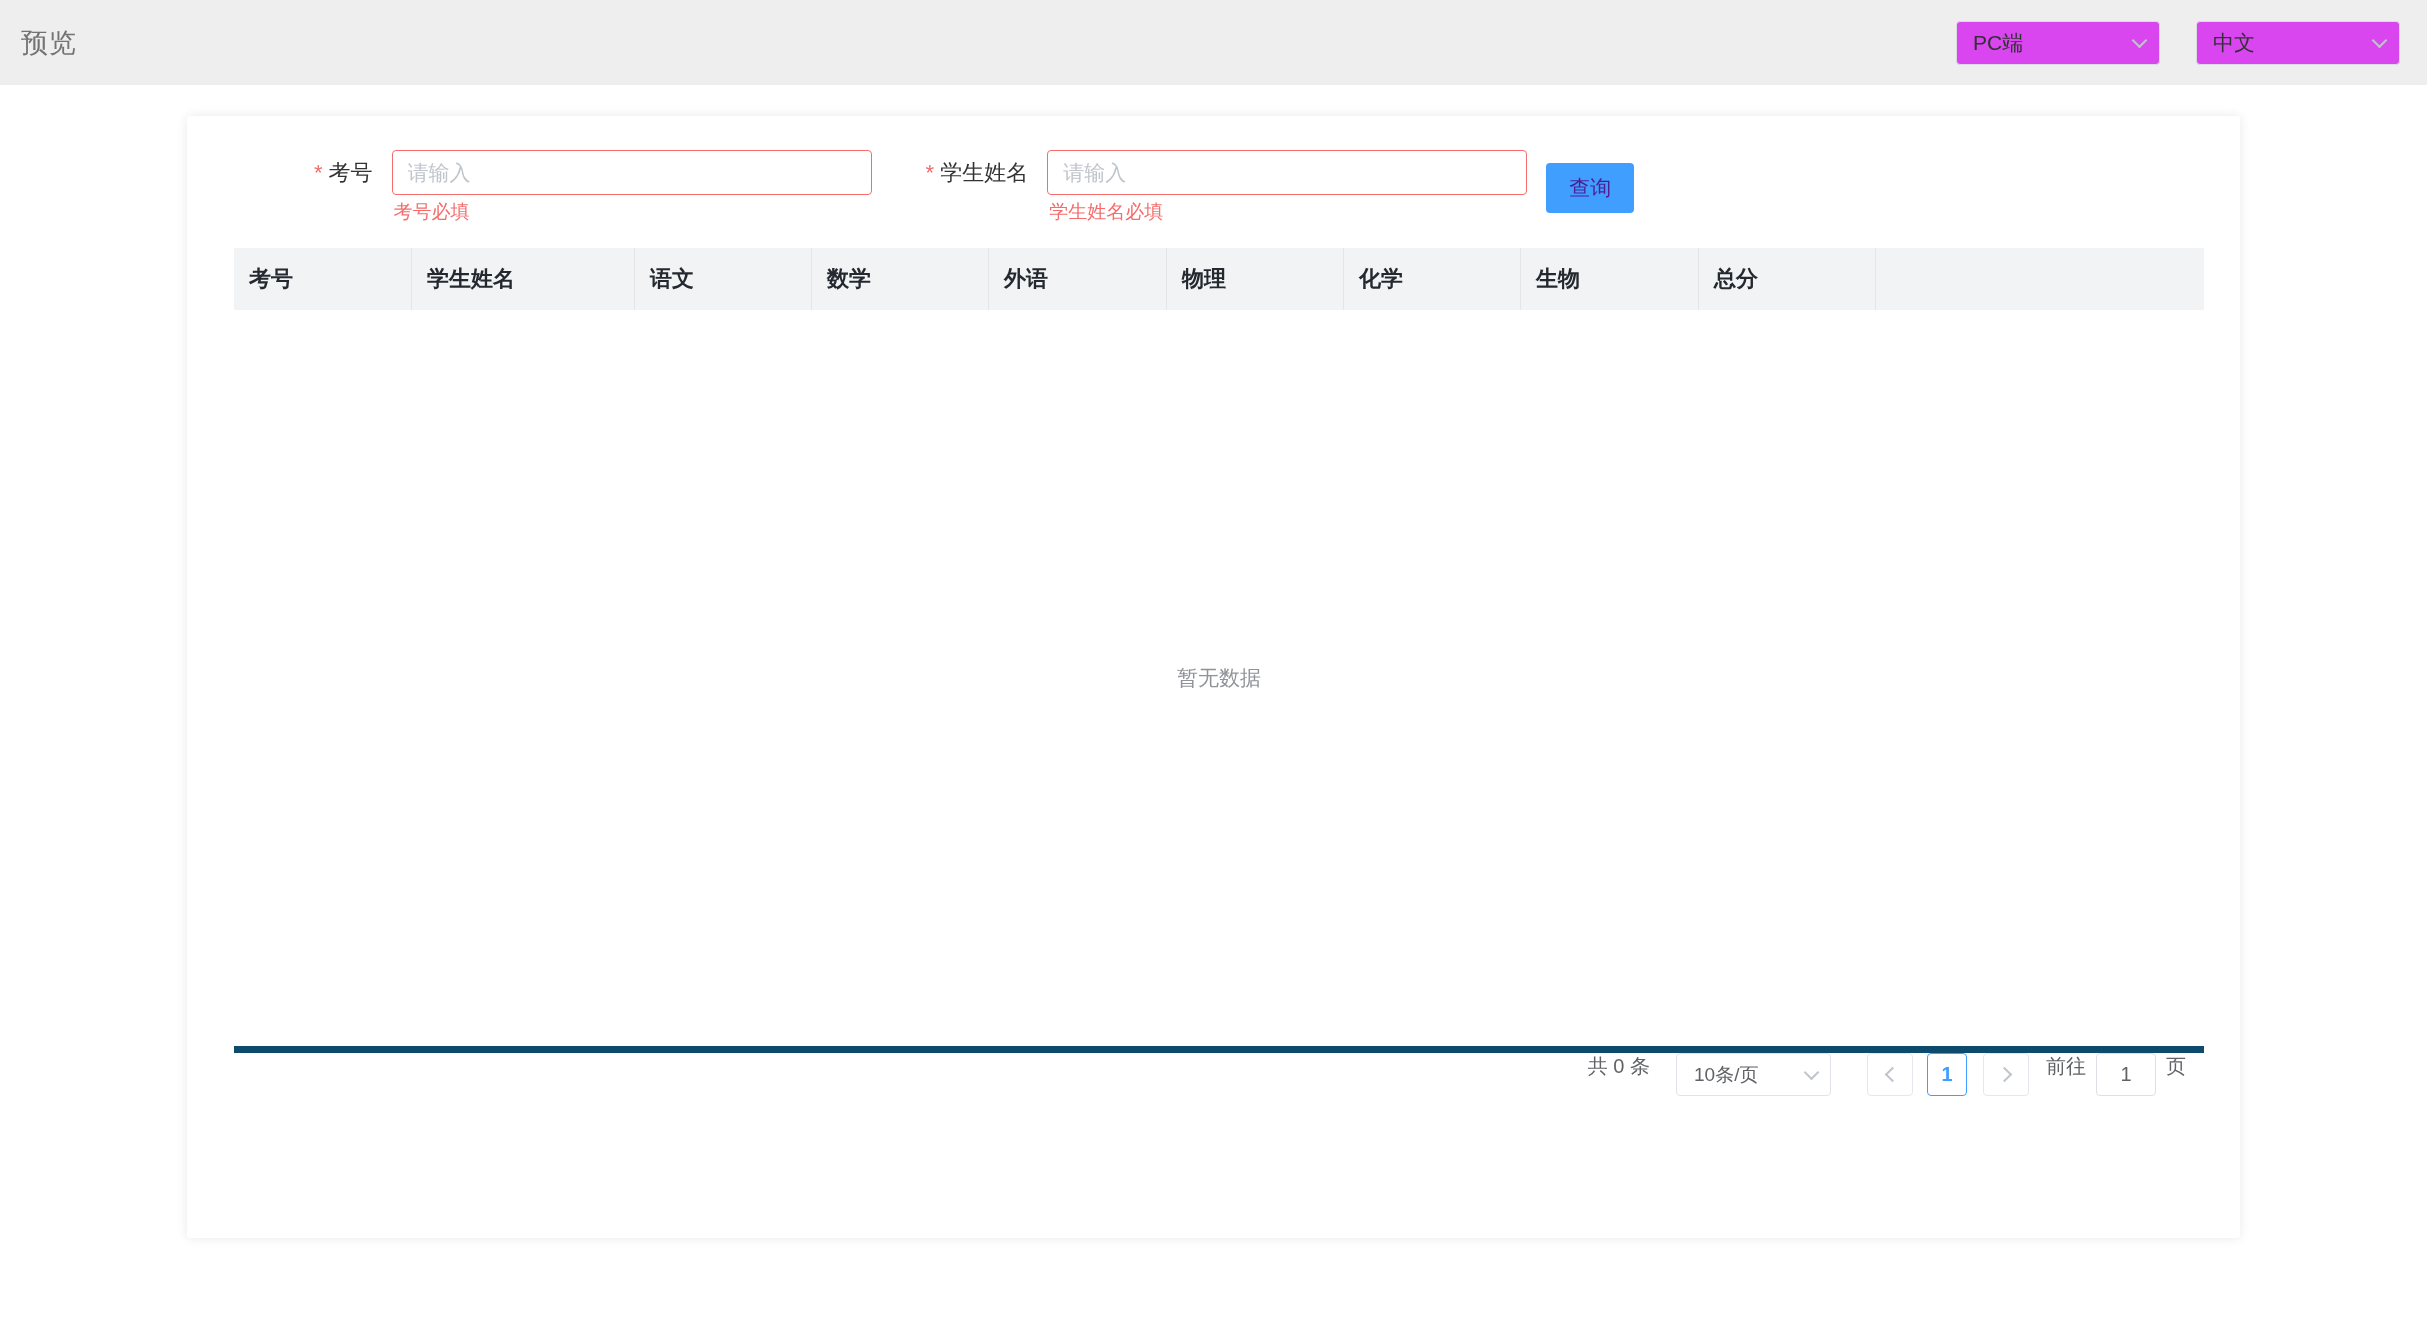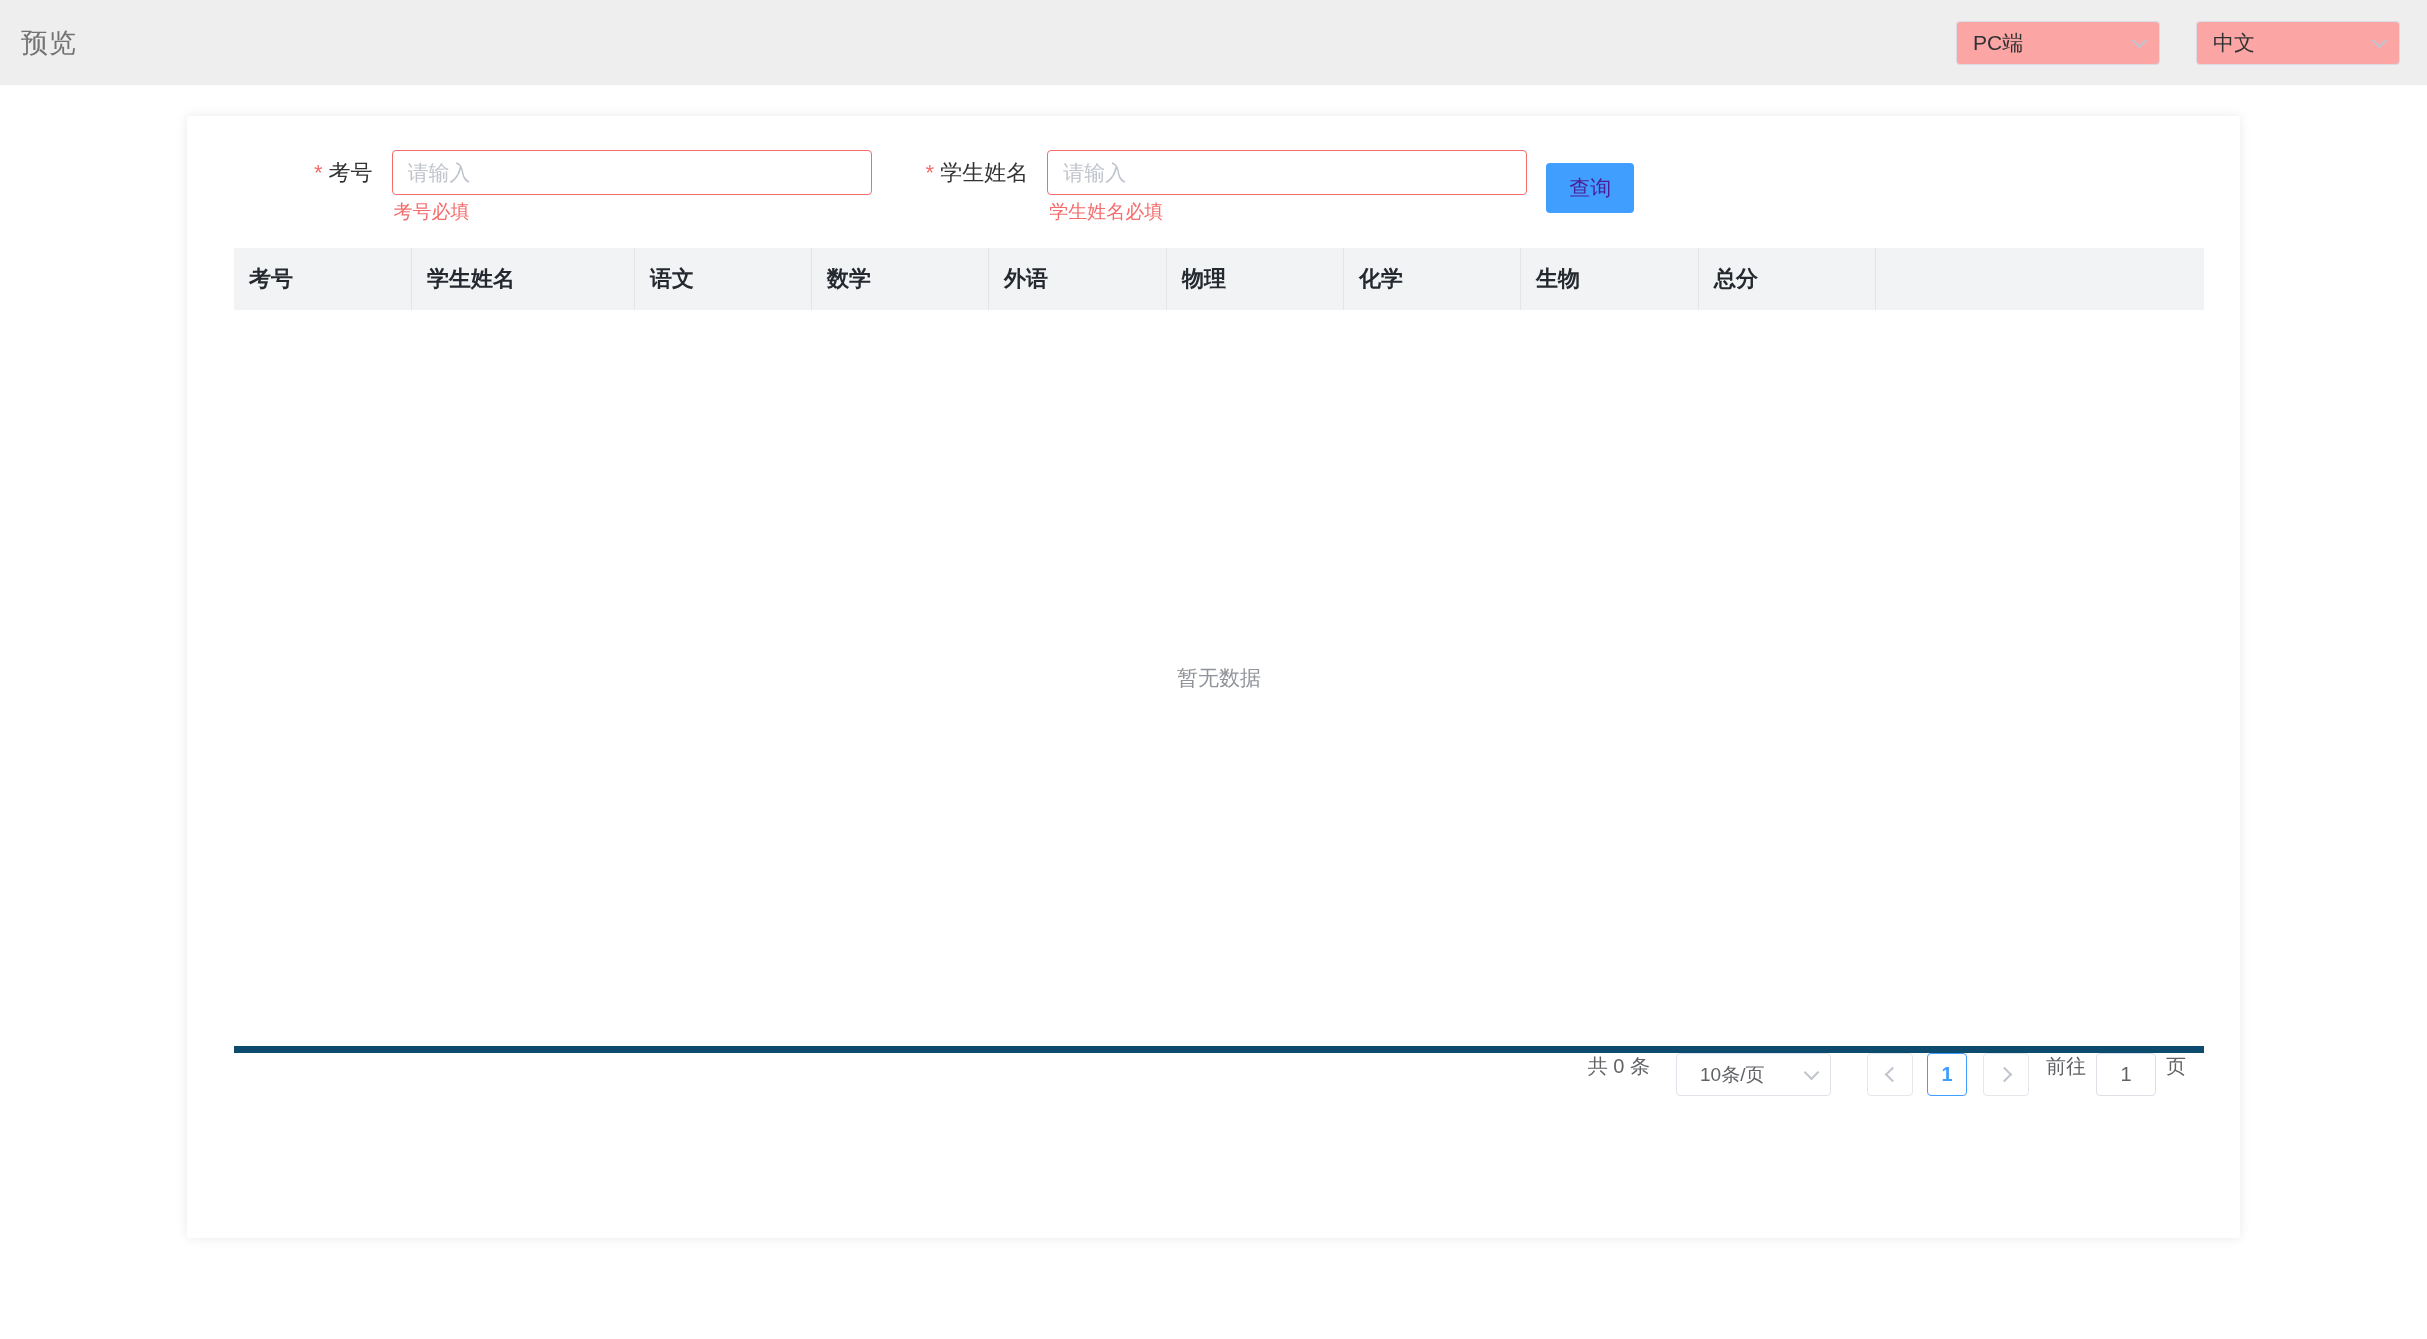--- a/index.html
+++ b/index.html
@@ -27,21 +27,21 @@
   }
   .topbar-right {
     margin-left: auto;
     display: flex;
     align-items: center;
     gap: 36px;
   }
   .top-select {
     width: 204px;
     height: 44px;
-    background: #fca5a5;
+    background: #d946ef;
     border: 1px solid #d9dce3;
     border-radius: 4px;
     display: flex;
     align-items: center;
     justify-content: space-between;
     padding: 0 14px 0 16px;
     font-size: 21px;
     color: #303133;
     cursor: pointer;
   }
@@ -165,21 +165,21 @@
   }
   .total-count { font-size: 20px; color: #606266; margin-right: 26px; }
   .size-select {
     width: 155px;
     height: 43px;
     border: 1px solid #e0e3e9;
     border-radius: 4px;
     display: flex;
     align-items: center;
     justify-content: space-between;
-    padding: 0 13px 0 23px;
+    padding: 0 13px 0 17px;
     font-size: 19px;
     color: #606266;
     background: #ffffff;
     margin-right: 36px;
     cursor: pointer;
   }
   .page-btn {
     width: 46px;
     height: 43px;
     border: 1px solid #e4e7eb;

